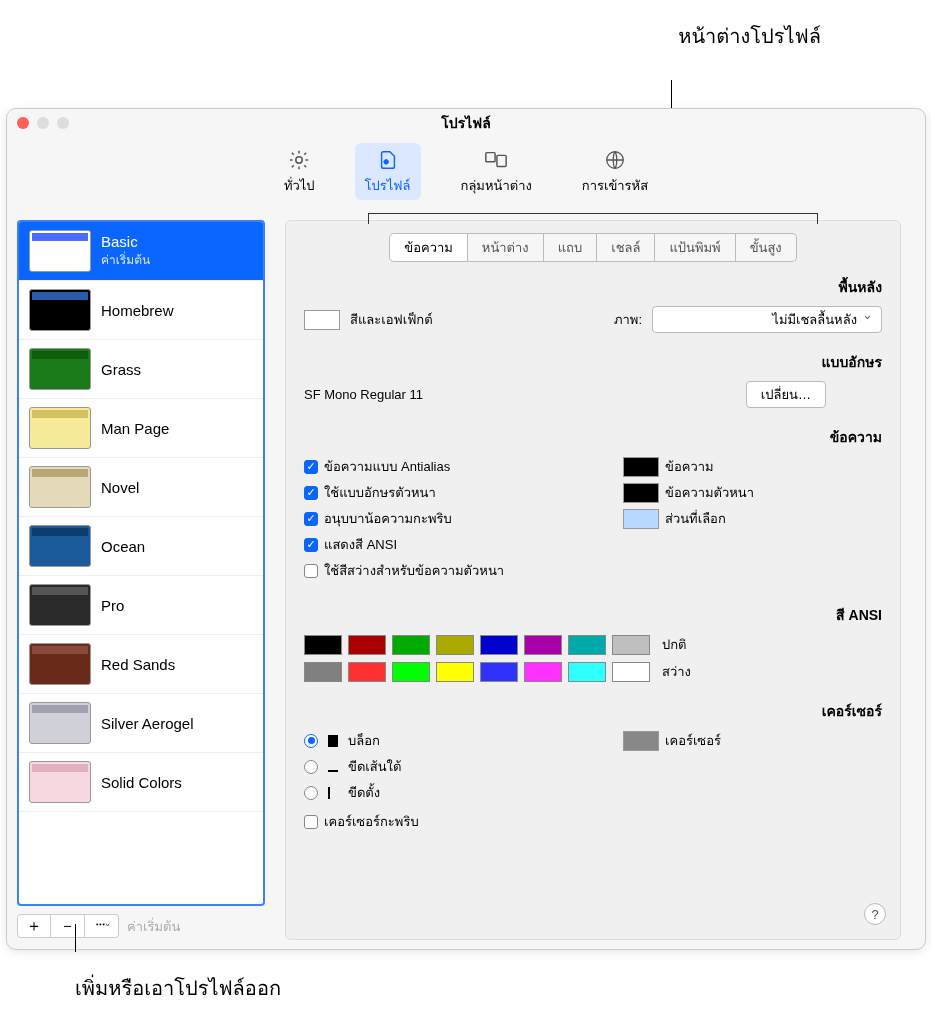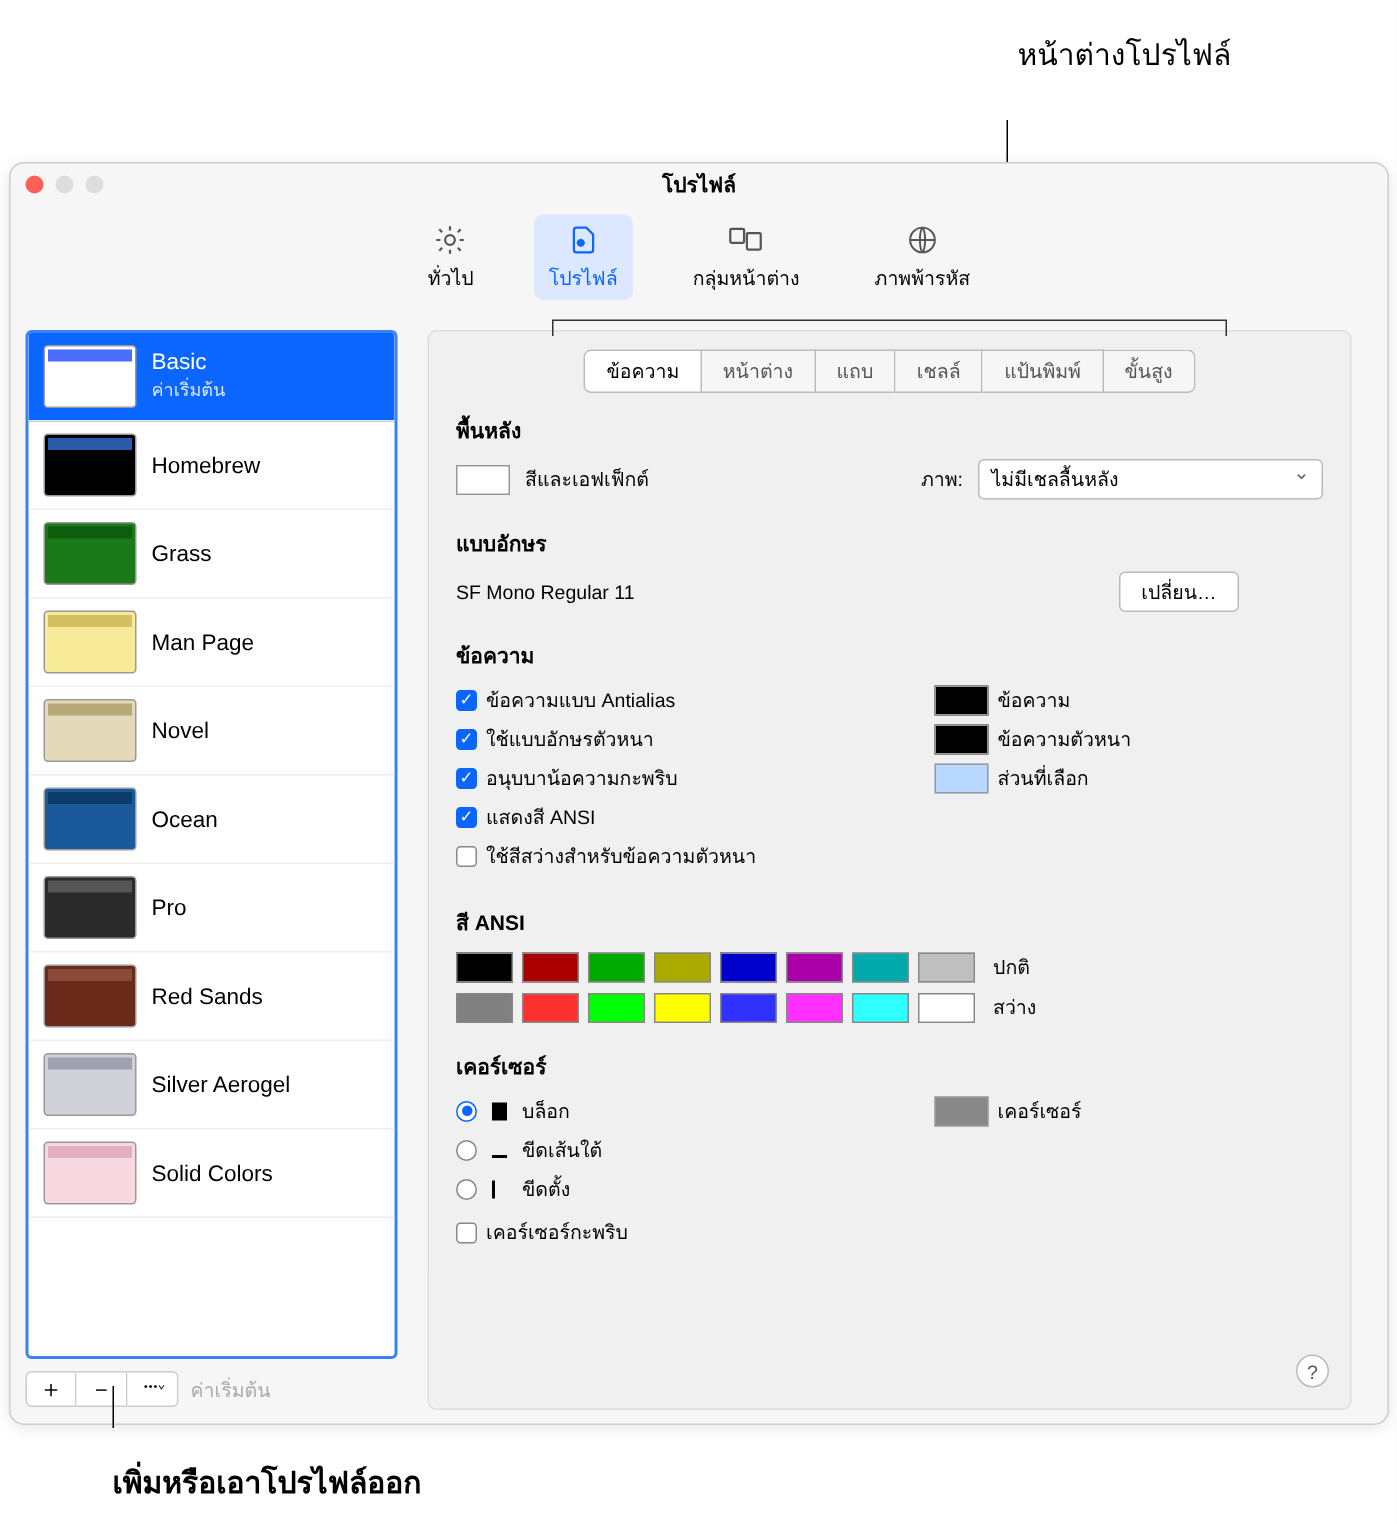--- a/index.html
+++ b/index.html
@@ -1,18 +1,18 @@
 <!DOCTYPE html>
 <html><head>
 <meta charset="utf-8">
 <style>
 * { box-sizing: border-box; margin: 0; padding: 0; font-family: -apple-system, "Helvetica Neue", Arial, sans-serif; }
 body { background: #fff; width: 931px; height: 1016px; position: relative; font-size: 14px; color: #000; }
 .callout-top { position: absolute; top: 20px; right: 110px; text-align: right; font-size: 20px; }
-.callout-bottom { position: absolute; bottom: 12px; left: 75px; font-size: 20px; font-weight: bold; }
+.callout-bottom { position: absolute; bottom: 12px; left: 75px; font-size: 20px; }
 .callout-line-top { position: absolute; top: 80px; right: 259px; width: 1px; height: 28px; background: #000; }
 .callout-line-bottom { position: absolute; bottom: 64px; left: 75px; width: 1px; height: 28px; background: #000; }
 
 .window { position: absolute; top: 108px; left: 6px; width: 920px; height: 842px; border: 1px solid #ccc; border-radius: 10px; background: #f6f6f6; overflow: hidden; box-shadow: 0 2px 10px rgba(0,0,0,0.1); }
 .titlebar { height: 28px; display: flex; align-items: center; justify-content: center; position: relative; }
 .traffic { position: absolute; left: 10px; top: 8px; display: flex; gap: 8px; }
 .traffic span { width: 12px; height: 12px; border-radius: 50%; }
 .tr-close { background: #ff5f57; }
 .tr-min { background: #ddd; }
 .tr-max { background: #ddd; }
@@ -33,21 +33,21 @@
 .thumb .thumb-bar { position: absolute; top: 2px; left: 2px; right: 2px; height: 8px; background: linear-gradient(#666,#444); }
 .profile-item .name { font-size: 15px; font-weight: 500; }
 .profile-item .sub { font-size: 12px; color: #666; }
 .sidebar-bottom { display: flex; align-items: center; height: 28px; margin-top: 6px; gap: 0; }
 .sb-btn { width: 34px; height: 24px; border: 1px solid #ccc; background: #fff; display: flex; align-items: center; justify-content: center; font-size: 16px; }
 .sb-btn:first-child { border-radius: 4px 0 0 4px; }
 .sb-btn:nth-child(2) { border-left: none; }
 .sb-btn:nth-child(3) { border-left: none; border-radius: 0 4px 4px 0; }
 .sb-default { margin-left: 8px; color: #aaa; font-size: 13px; }
 
-.main { flex: 1; padding: 10px 24px 10px 10px; }
+.main { flex: 1; padding: 10px 24px 10px 10px; text-align: right; }
 .panel { background: #f0f0f0; border: 1px solid #ddd; border-radius: 6px; height: 100%; padding: 12px 18px; position: relative; }
 .tabbar { display: flex; justify-content: center; margin-bottom: 14px; }
 .tabbar .tab { padding: 3px 14px; border: 1px solid #bbb; background: #fff; font-size: 13px; }
 .tabbar .tab:first-child { border-radius: 5px 0 0 5px; }
 .tabbar .tab:last-child { border-radius: 0 5px 5px 0; }
 .tabbar .tab:not(:first-child) { border-left: none; }
 .tabbar .tab.active { background: #fff; font-weight: 500; }
 .tabbar .tab:not(.active) { background: #f6f6f6; color: #555; }
 
 .section { margin-bottom: 18px; }
@@ -130,21 +130,21 @@
       </span>
       <span>กลุ่มหน้าต่าง</span>
     </div>
     <div class="tool-item">
       <span class="ico">
         <svg width="22" height="22" viewBox="0 0 24 24" fill="none" stroke="#555" stroke-width="1.4">
             <circle cx="12" cy="12" r="9"></circle>
             <path d="M3 12h18M12 3c2.5 3 2.5 15 0 18M12 3c-2.5 3-2.5 15 0 18"></path>
           </svg>
       </span>
-      <span>ภาพพ้ารหัส</span>
+      <span>การเข้ารหัส</span>
     </div>
   </div>
 
   <div class="body">
     <div class="sidebar">
       <div class="profile-list" id="profile-list">
           <div class="profile-item selected">
             <div class="thumb" style="background:#ffffff">
               <div class="thumb-bar" style="background:#4a6cff"></div>
             </div>

